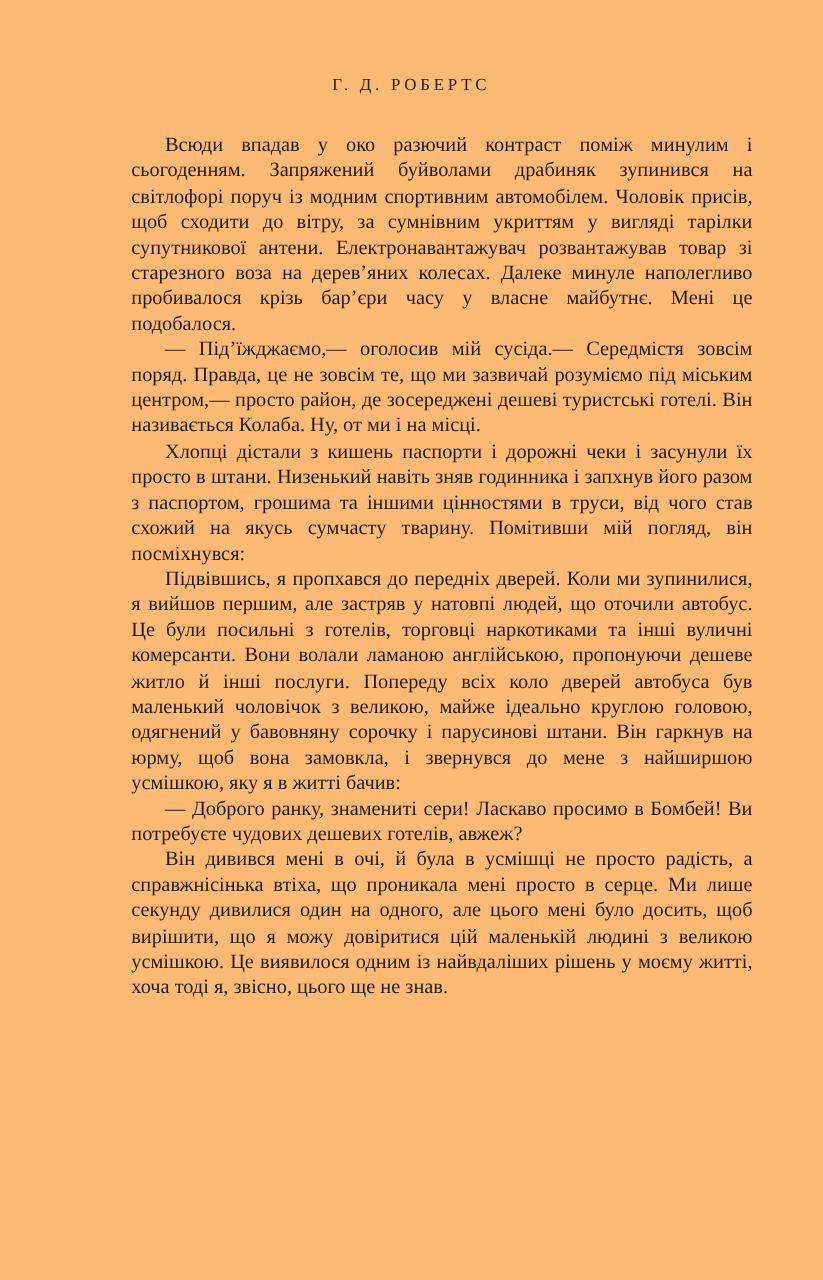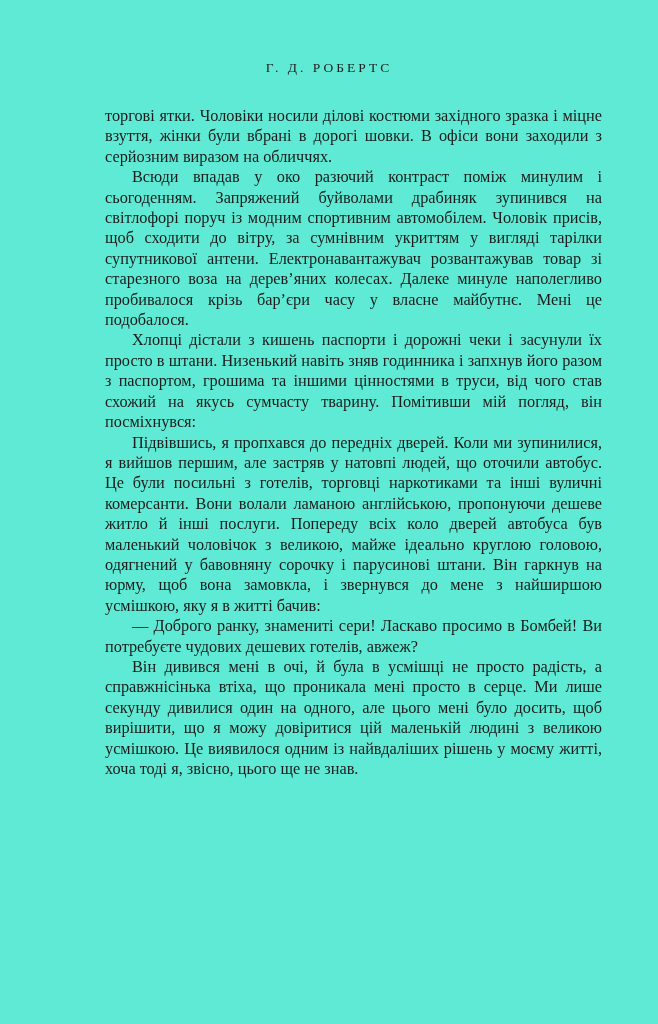--- a/index.html
+++ b/index.html
@@ -4,21 +4,21 @@
 <style>
   html, body {
     margin: 0;
     padding: 0;
     background: #ffffff;
   }
   .page {
     position: relative;
     width: 658px;
     height: 1024px;
-    background: #5eead4;
+    background: #fdba74;
     font-family: "Liberation Serif", "DejaVu Serif", serif;
     color: #1c1c1c;
     overflow: hidden;
     box-sizing: border-box;
   }
   .running-header {
     position: absolute;
     top: 60px;
     left: 0;
     width: 100%;
@@ -56,22 +56,22 @@
   }
 </style>
 </head>
 <body>
 
 <div class="page">
 
   <div class="running-header">Г. Д. РОБЕРТС</div>
 
   <div class="text-block">
-    <p class="no-indent">торгові ятки. Чоловіки носили ділові костюми західного зразка і міцне взуття, жінки були вбрані в дорогі шовки. В офіси вони заходили з серйозним виразом на обличчях.</p>
     <p>Всюди впадав у око разючий контраст поміж минулим і сьогоденням. Запряжений буйволами драбиняк зупинився на світлофорі поруч із модним спортивним автомобілем. Чоловік присів, щоб сходити до вітру, за сумнівним укриттям у вигляді тарілки супутникової антени. Електронавантажувач розвантажував товар зі старезного воза на дерев’яних колесах. Далеке минуле наполегливо пробивалося крізь бар’єри часу у власне майбутнє. Мені це подобалося.</p>
+    <p>— Під’їжджаємо,— оголосив мій сусіда.— Середмістя зовсім поряд. Правда, це не зовсім те, що ми зазвичай розуміємо під міським центром,— просто район, де зосереджені дешеві туристські готелі. Він називається Колаба. Ну, от ми і на місці.</p>
     <p>Хлопці дістали з кишень паспорти і дорожні чеки і засунули їх просто в штани. Низенький навіть зняв годинника і запхнув його разом з паспортом, грошима та іншими цінностями в труси, від чого став схожий на якусь сумчасту тварину. Помітивши мій погляд, він посміхнувся:</p>
     <p>Підвівшись, я пропхався до передніх дверей. Коли ми зупинилися, я вийшов першим, але застряв у натовпі людей, що оточили автобус. Це були посильні з готелів, торговці наркотиками та інші вуличні комерсанти. Вони волали ламаною англійською, пропонуючи дешеве житло й інші послуги. Попереду всіх коло дверей автобуса був маленький чоловічок з великою, майже ідеально круглою головою, одягнений у бавовняну сорочку і парусинові штани. Він гаркнув на юрму, щоб вона замовкла, і звернувся до мене з найширшою усмішкою, яку я в житті бачив:</p>
     <p>— Доброго ранку, знамениті сери! Ласкаво просимо в Бомбей! Ви потребуєте чудових дешевих готелів, авжеж?</p>
     <p>Він дивився мені в очі, й була в усмішці не просто радість, а справжнісінька втіха, що проникала мені просто в серце. Ми лише секунду дивилися один на одного, але цього мені було досить, щоб вирішити, що я можу довіритися цій маленькій людині з великою усмішкою. Це виявилося одним із найвдаліших рішень у моєму житті, хоча тоді я, звісно, цього ще не знав.</p>
   </div>
 
   <div class="page-number">14</div>
 
 </div>
 

